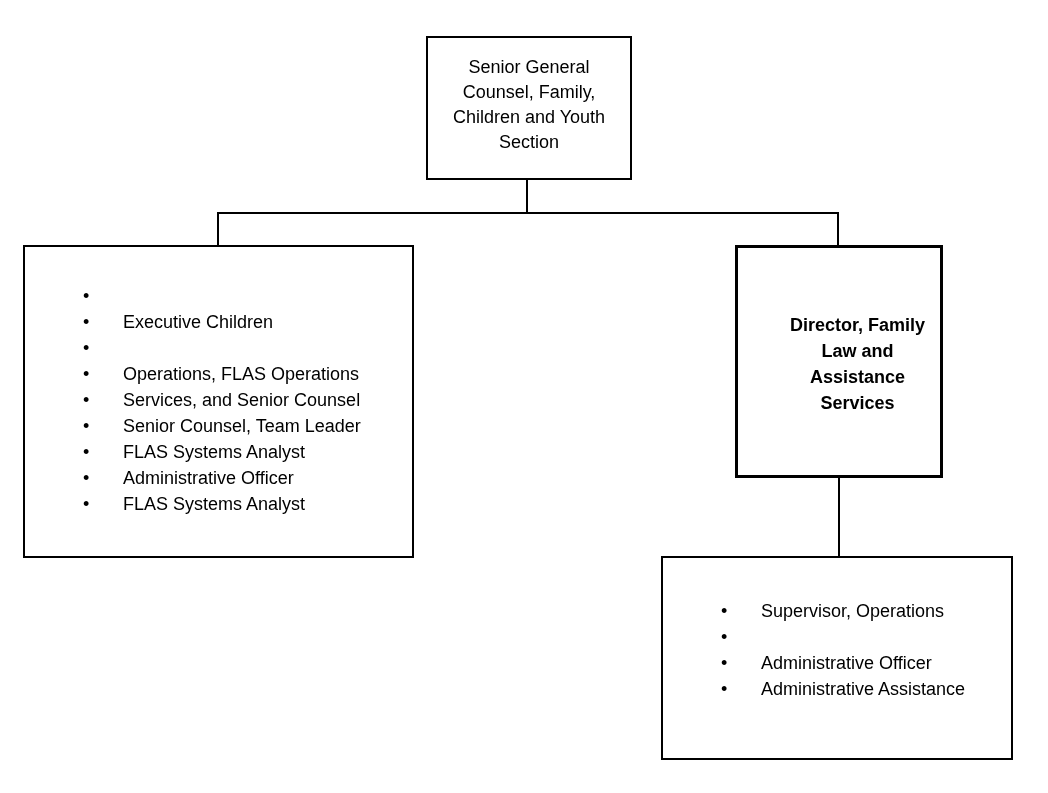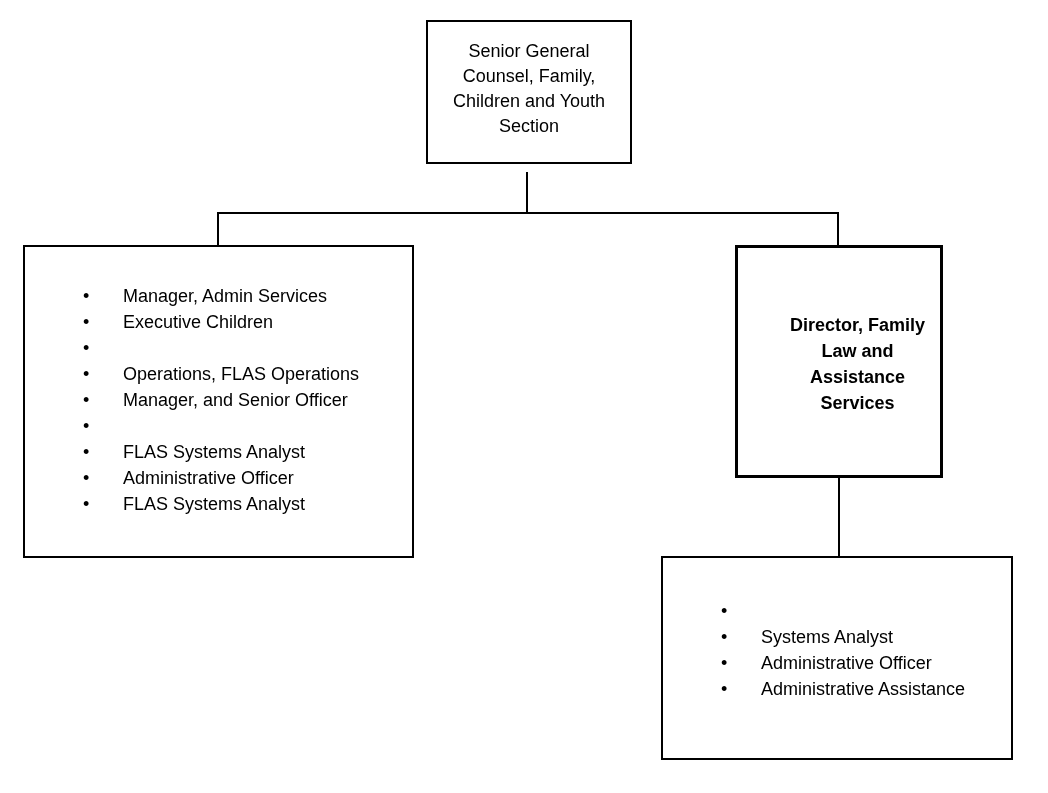--- a/index.html
+++ b/index.html
@@ -11,21 +11,21 @@
     color: #000000;
     font-family: "Liberation Sans", sans-serif;
     overflow: hidden;
   }
   .box {
     position: absolute;
     box-sizing: border-box;
     border: 2px solid #000000;
     background: #ffffff;
   }
-  .box-root { left: 426px; top: 20px; width: 206px; height: 144px; }
+  .box-root { left: 426px; top: 36px; width: 206px; height: 144px; }
   .box-left-team { left: 23px; top: 245px; width: 391px; height: 313px; }
   .box-director { left: 735px; top: 245px; width: 208px; height: 233px; border-width: 3px; }
   .box-operations { left: 661px; top: 556px; width: 352px; height: 204px; }
 
   .centered-text {
     font-size: 18px;
     line-height: 25px;
     text-align: center;
     white-space: pre-line;
     padding-top: 17px;
@@ -74,39 +74,39 @@
     <div class="centered-text">Senior General
 Counsel, Family,
 Children and Youth
 Section</div>
   </div>
 
   <div class="box box-left-team">
     <ul class="roles">
         <li>
         <span class="bullet">•</span>
-        <span class="role">Manager, Admin Services</span>
       </li>
         <li>
         <span class="bullet">•</span>
         <span class="role">Executive Children</span>
       </li>
         <li>
         <span class="bullet">•</span>
       </li>
         <li>
         <span class="bullet">•</span>
         <span class="role">Operations, FLAS Operations</span>
       </li>
         <li>
         <span class="bullet">•</span>
-        <span class="role">Manager, and Senior Officer</span>
+        <span class="role">Services, and Senior Counsel</span>
       </li>
         <li>
         <span class="bullet">•</span>
+        <span class="role">Senior Counsel, Team Leader</span>
       </li>
         <li>
         <span class="bullet">•</span>
         <span class="role">FLAS Systems Analyst</span>
       </li>
         <li>
         <span class="bullet">•</span>
         <span class="role">Administrative Officer</span>
       </li>
         <li>
@@ -119,24 +119,24 @@
   <div class="box box-director">
     <div class="director-text">Director, Family
 Law and Assistance
 Services</div>
   </div>
 
   <div class="box box-operations">
     <ul class="roles">
         <li>
         <span class="bullet">•</span>
+        <span class="role">Supervisor, Operations</span>
       </li>
         <li>
         <span class="bullet">•</span>
-        <span class="role">Systems Analyst</span>
       </li>
         <li>
         <span class="bullet">•</span>
         <span class="role">Administrative Officer</span>
       </li>
         <li>
         <span class="bullet">•</span>
         <span class="role">Administrative Assistance</span>
       </li>
       </ul>

